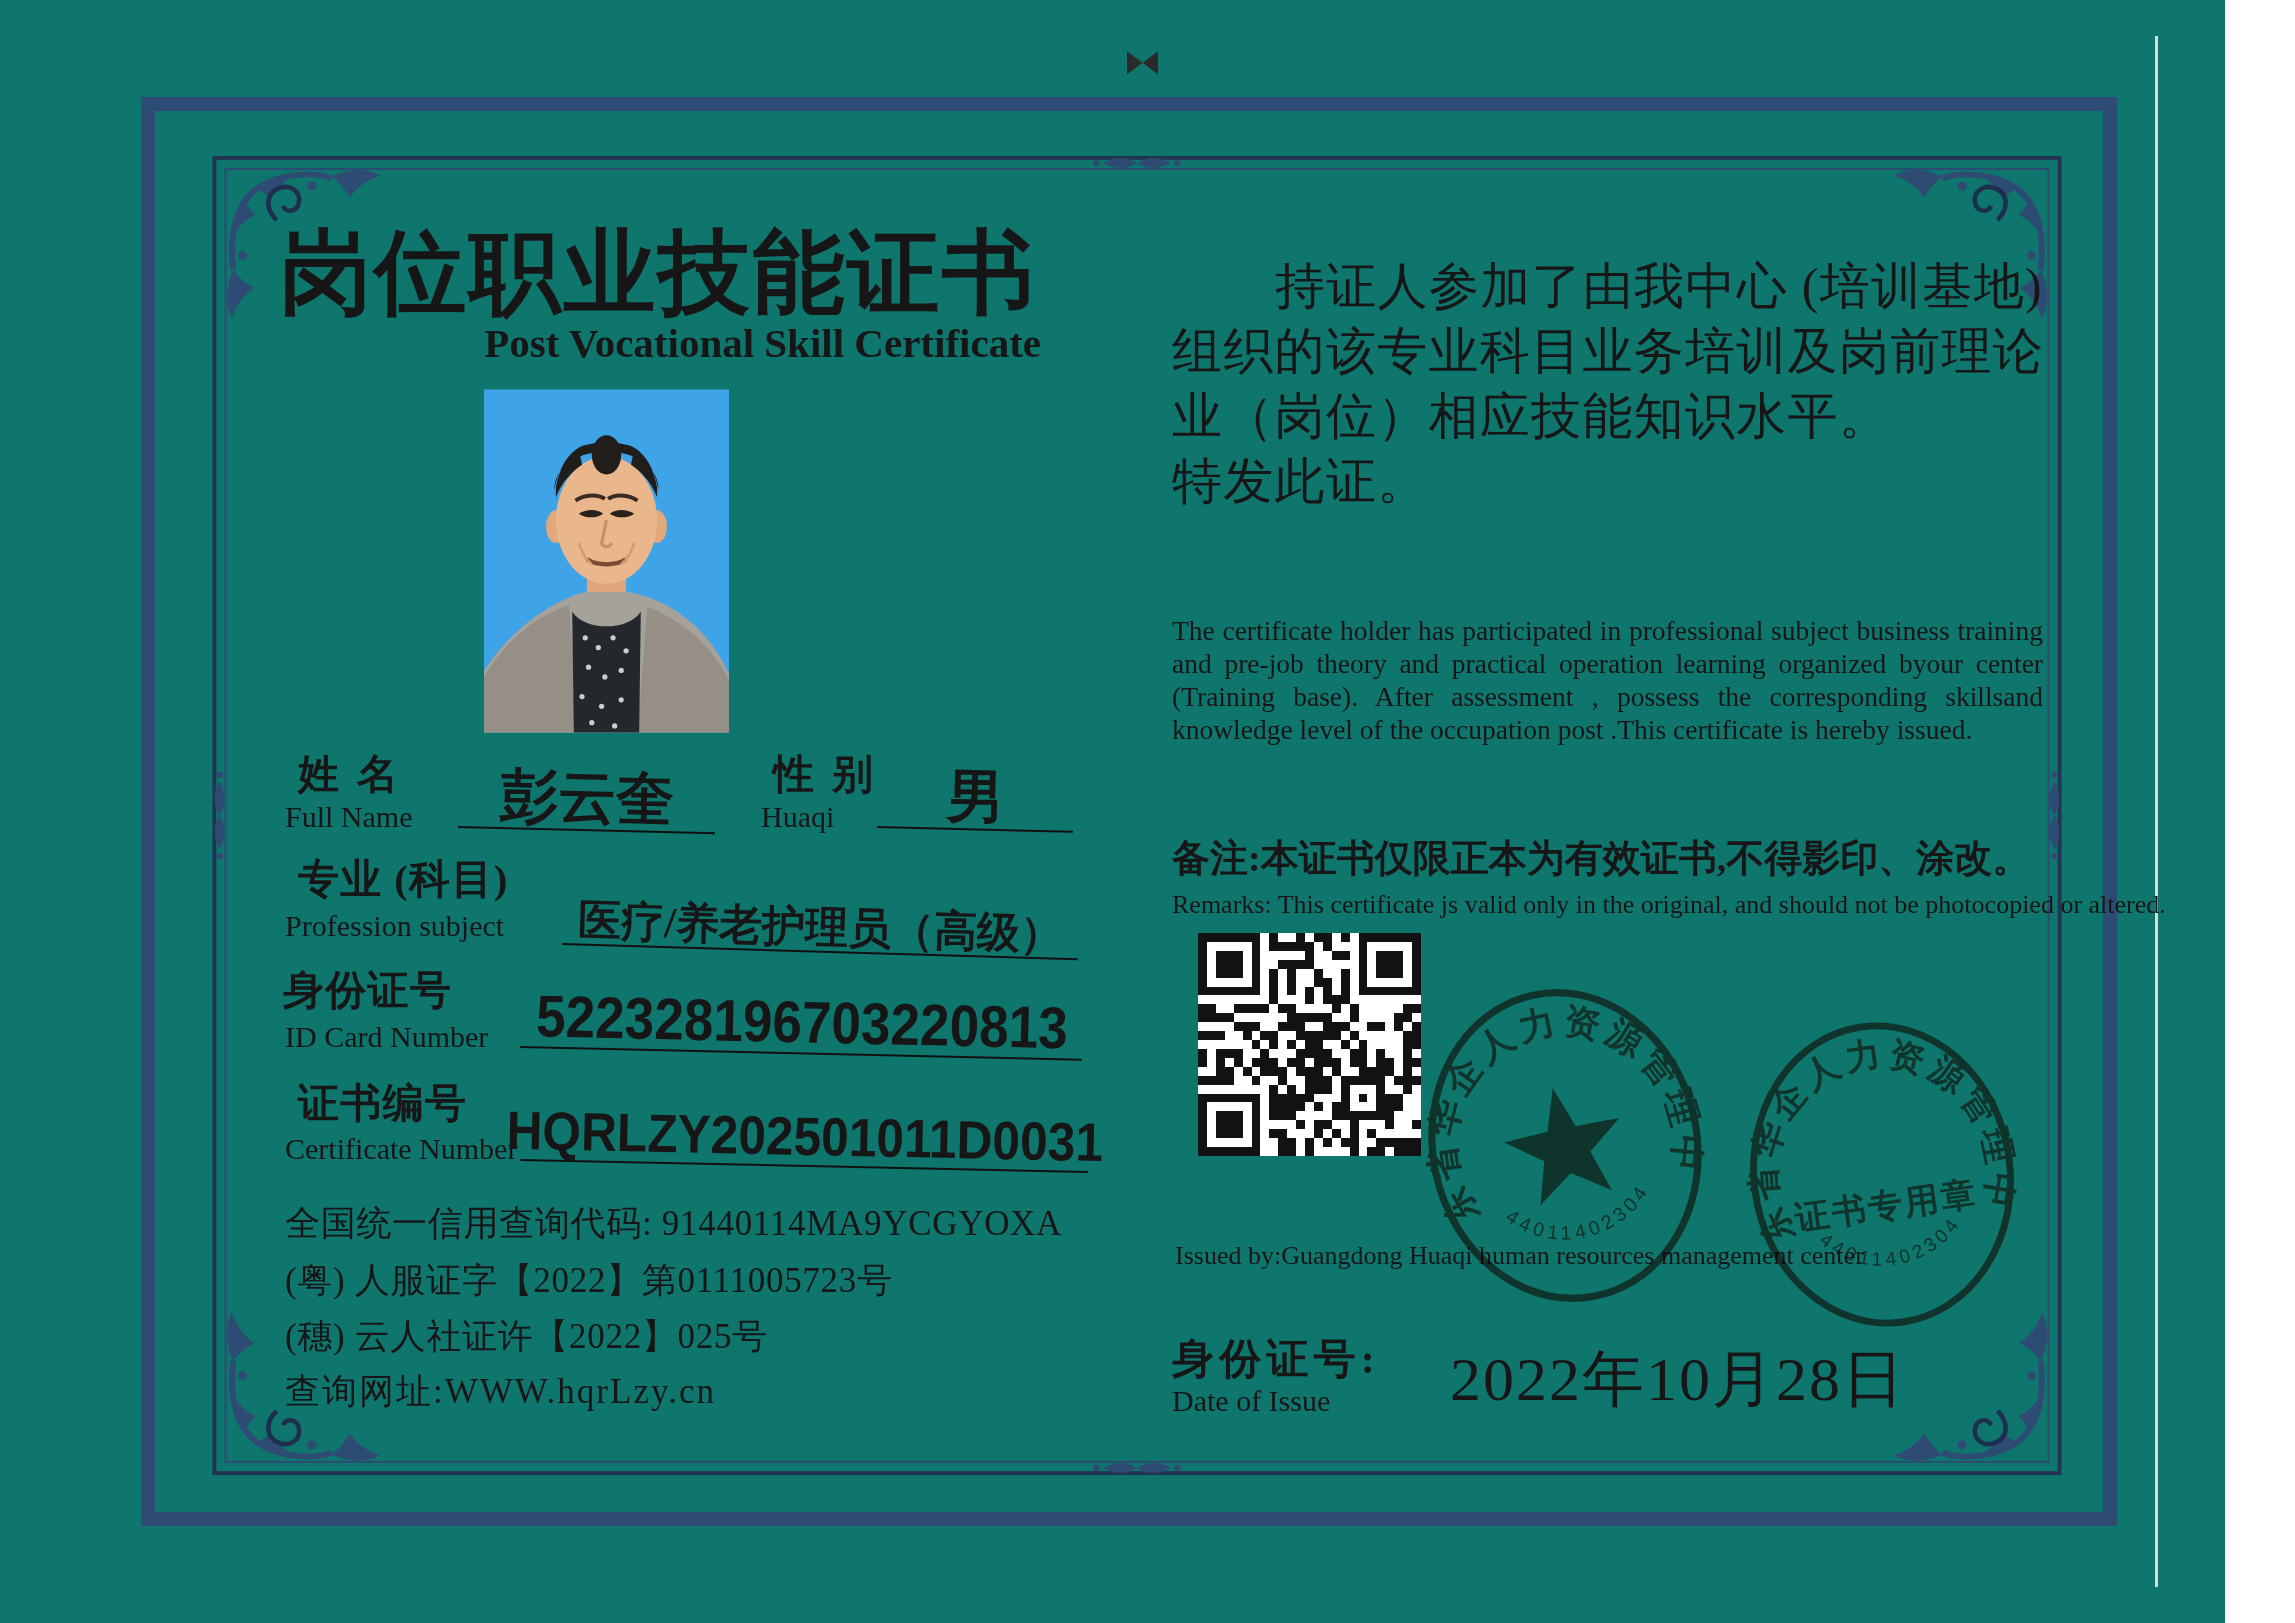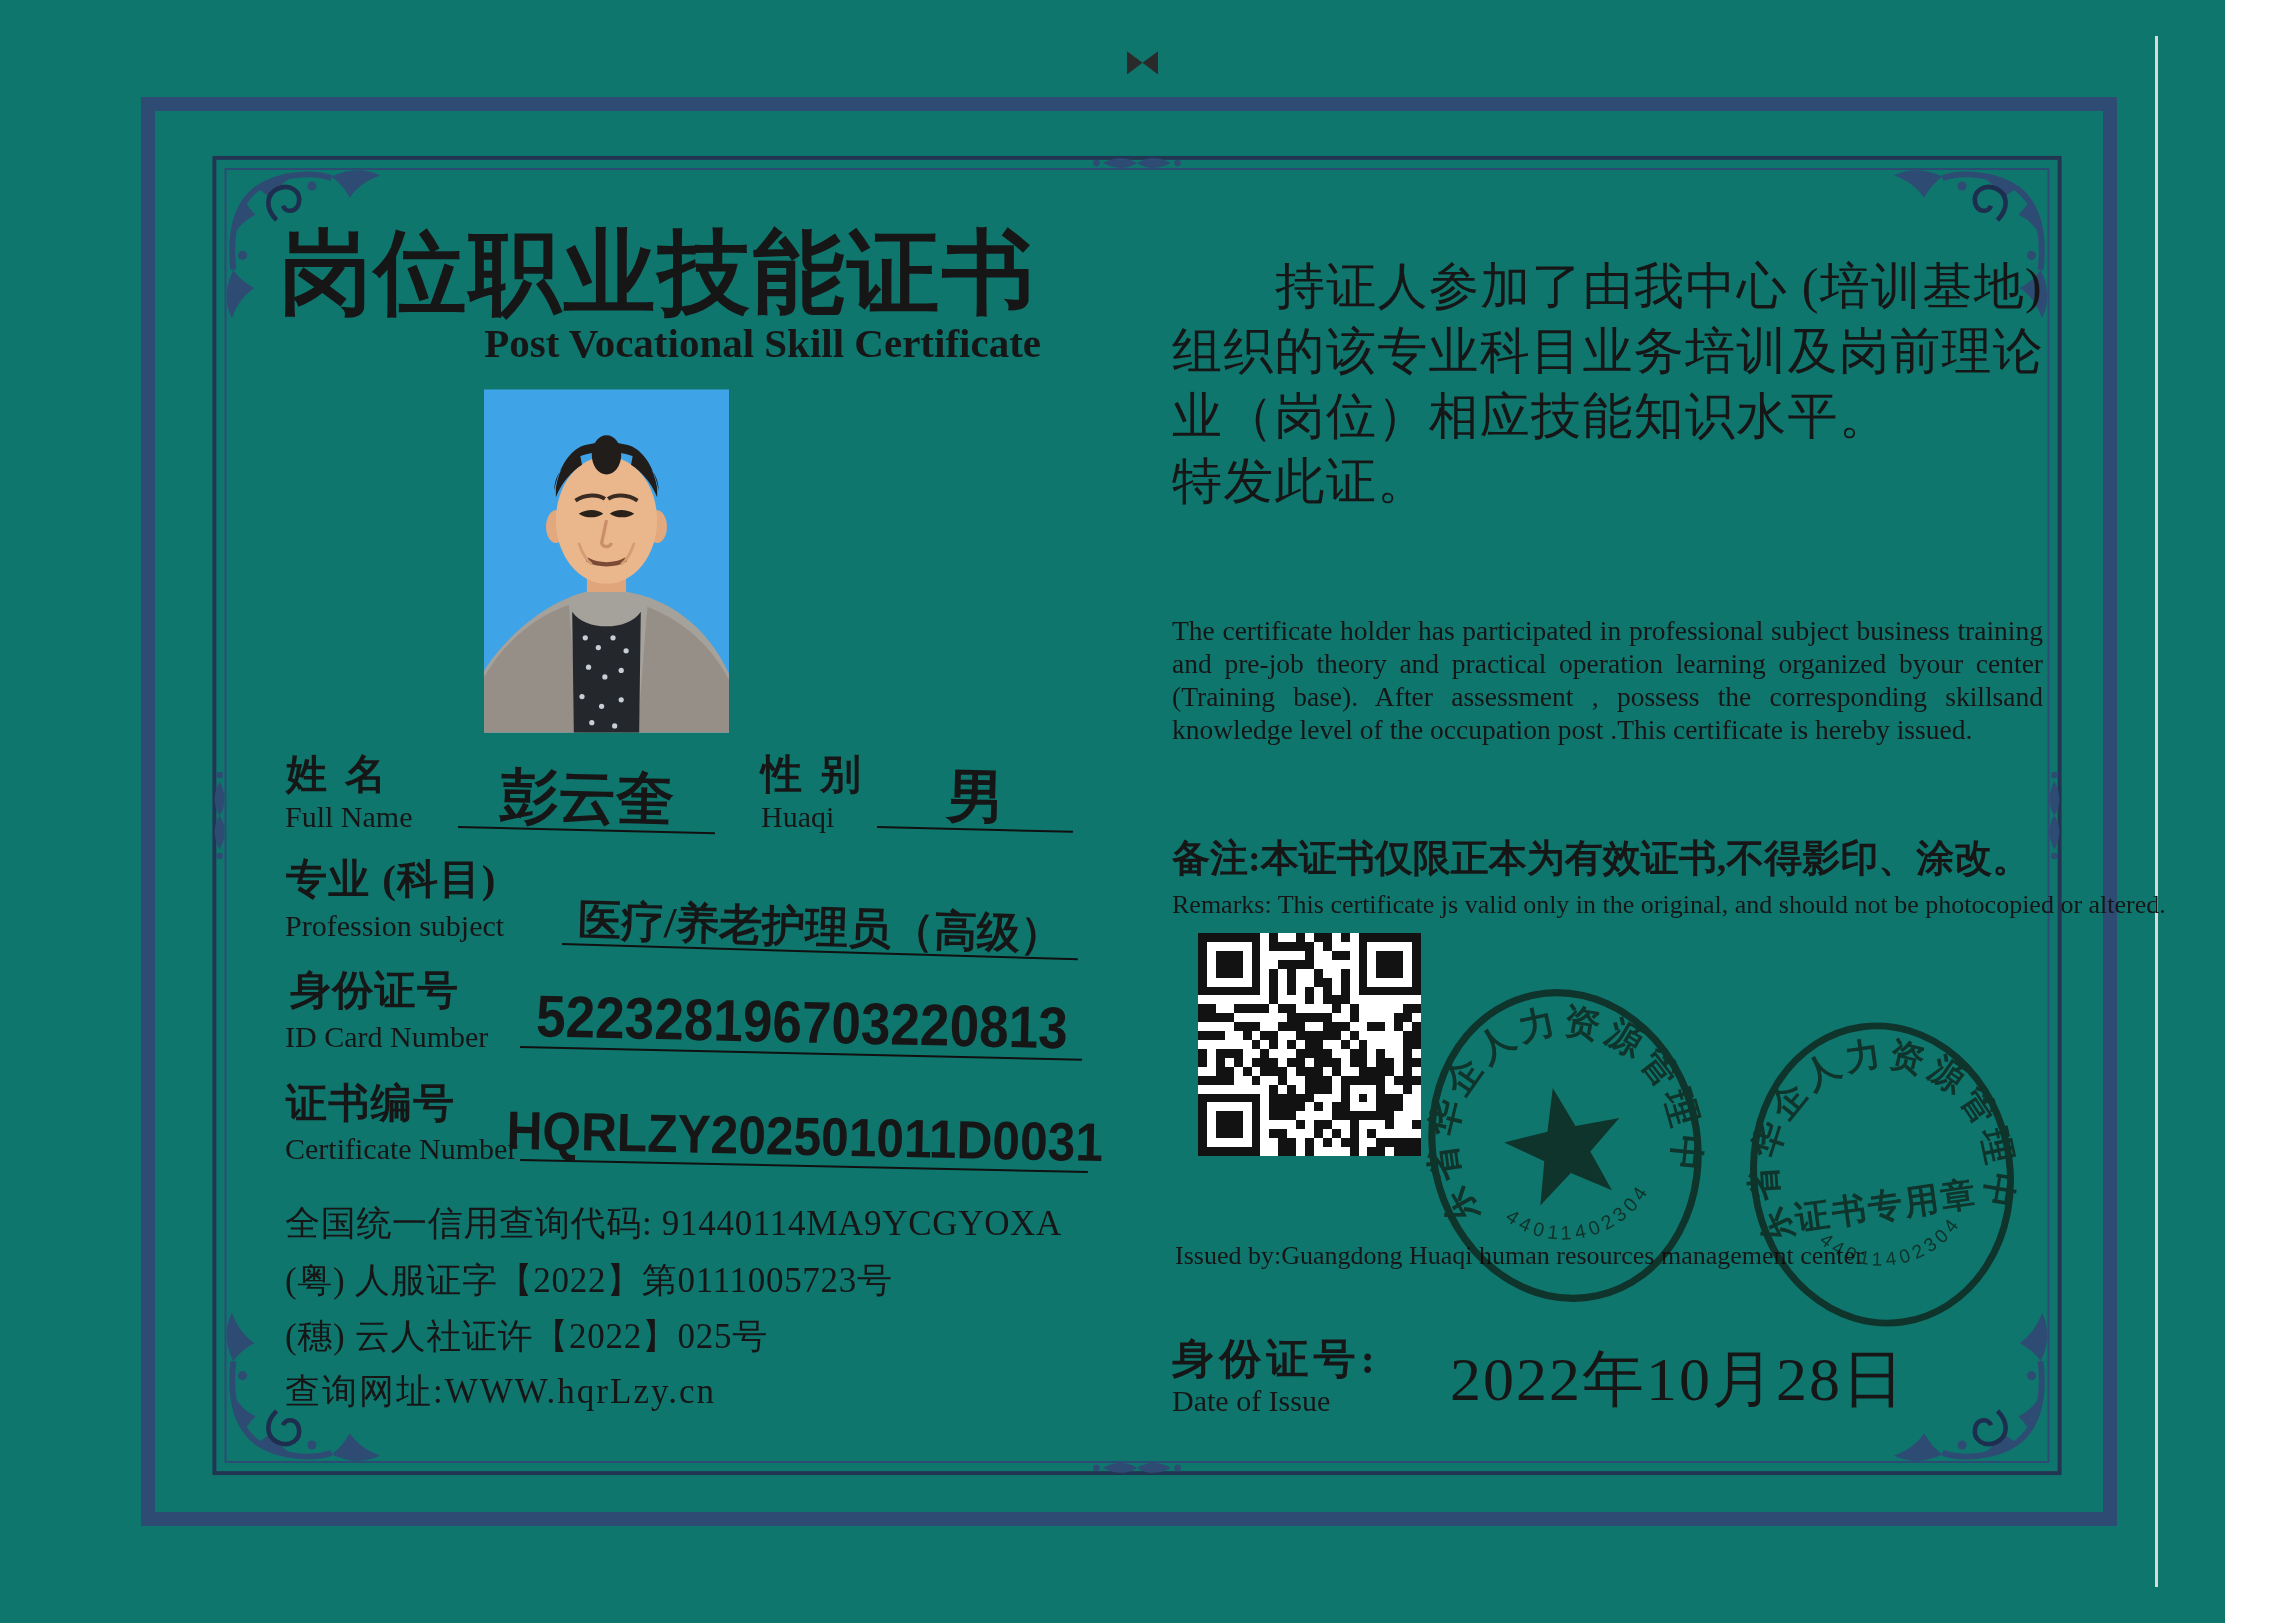--- a/index.html
+++ b/index.html
@@ -7,21 +7,21 @@
          font-family:"Liberation Serif","DejaVu Serif",serif;color:#161616;}
   .abs{position:absolute;}
   
   .outer-frame{left:141px;top:97px;width:1948px;height:1401px;border:14.4px solid #2e4b74;}
   
   .paper-edge{left:2155px;top:36px;width:2.6px;height:1551px;background:#d9d9d6;}
   .title-cn{left:275px;top:211px;width:766px;text-align:center;font-size:92px;font-weight:900;
             letter-spacing:2.6px;white-space:nowrap;}
   .title-en{left:275px;top:319px;width:766px;text-align:right;font-size:41px;font-weight:700;white-space:nowrap;}
   .photo{left:484px;top:389px;width:245px;height:344px;}
-  .label-cn{font-size:41px;font-weight:600;white-space:nowrap;letter-spacing:3.9px;}
+  .label-cn{font-size:41px;font-weight:600;white-space:nowrap;letter-spacing:3.9px;margin-left:12px;}
   .label-en{font-size:30px;white-space:nowrap;}
   .value-line{border-bottom:2.6px solid #101010;display:flex;align-items:flex-end;justify-content:center;
               transform-origin:left bottom;white-space:nowrap;}
   .v-cn{font-size:58px;font-weight:600;line-height:1.05;}
   .v-cn-sm{font-size:43px;font-weight:600;line-height:1.1;}
   .v-num{font-family:"Liberation Sans","DejaVu Sans",sans-serif;font-size:59px;font-weight:700;
          transform:scaleX(.9);transform-origin:center bottom;line-height:1.02;}
   .v-num2{font-family:"Liberation Sans","DejaVu Sans",sans-serif;font-size:54px;font-weight:700;
           transform:scaleX(.92);transform-origin:center bottom;line-height:1.05;}
   .small-line{font-size:35px;white-space:nowrap;letter-spacing:0.7px;}
@@ -135,21 +135,21 @@
   <div class="abs value-line" style="left:877px;top:750px;width:196px;height:76px;transform:rotate(1.4deg)">
       <span class="v-cn">男</span>
     </div>
 
   <div class="abs label-cn" style="left:286px;top:852px;letter-spacing:1.3px">专业 (科目)</div>
   <div class="abs label-en" style="left:285px;top:909px">Profession subject</div>
   <div class="abs value-line" style="left:562px;top:859px;width:516px;height:84px;transform:rotate(1.7deg)">
       <span class="v-cn-sm">医疗/养老护理员（高级）</span>
     </div>
 
-  <div class="abs label-cn" style="left:290px;top:963px;letter-spacing:1.3px">身份证号</div>
+  <div class="abs label-cn" style="left:271px;top:963px;letter-spacing:1.3px">身份证号</div>
   <div class="abs label-en" style="left:285px;top:1020px">ID Card Number</div>
   <div class="abs value-line" style="left:520px;top:961px;width:562px;height:85px;transform:rotate(1.3deg)">
       <span class="v-num">522328196703220813</span>
     </div>
 
   <div class="abs label-cn" style="left:286px;top:1076px;letter-spacing:1.3px">证书编号</div>
   <div class="abs label-en" style="left:285px;top:1132px">Certificate Number</div>
   <div class="abs value-line" style="left:520px;top:1073px;width:568px;height:86px;transform:rotate(1.2deg)">
       <span class="v-num2">HQRLZY202501011D0031</span>
     </div>

